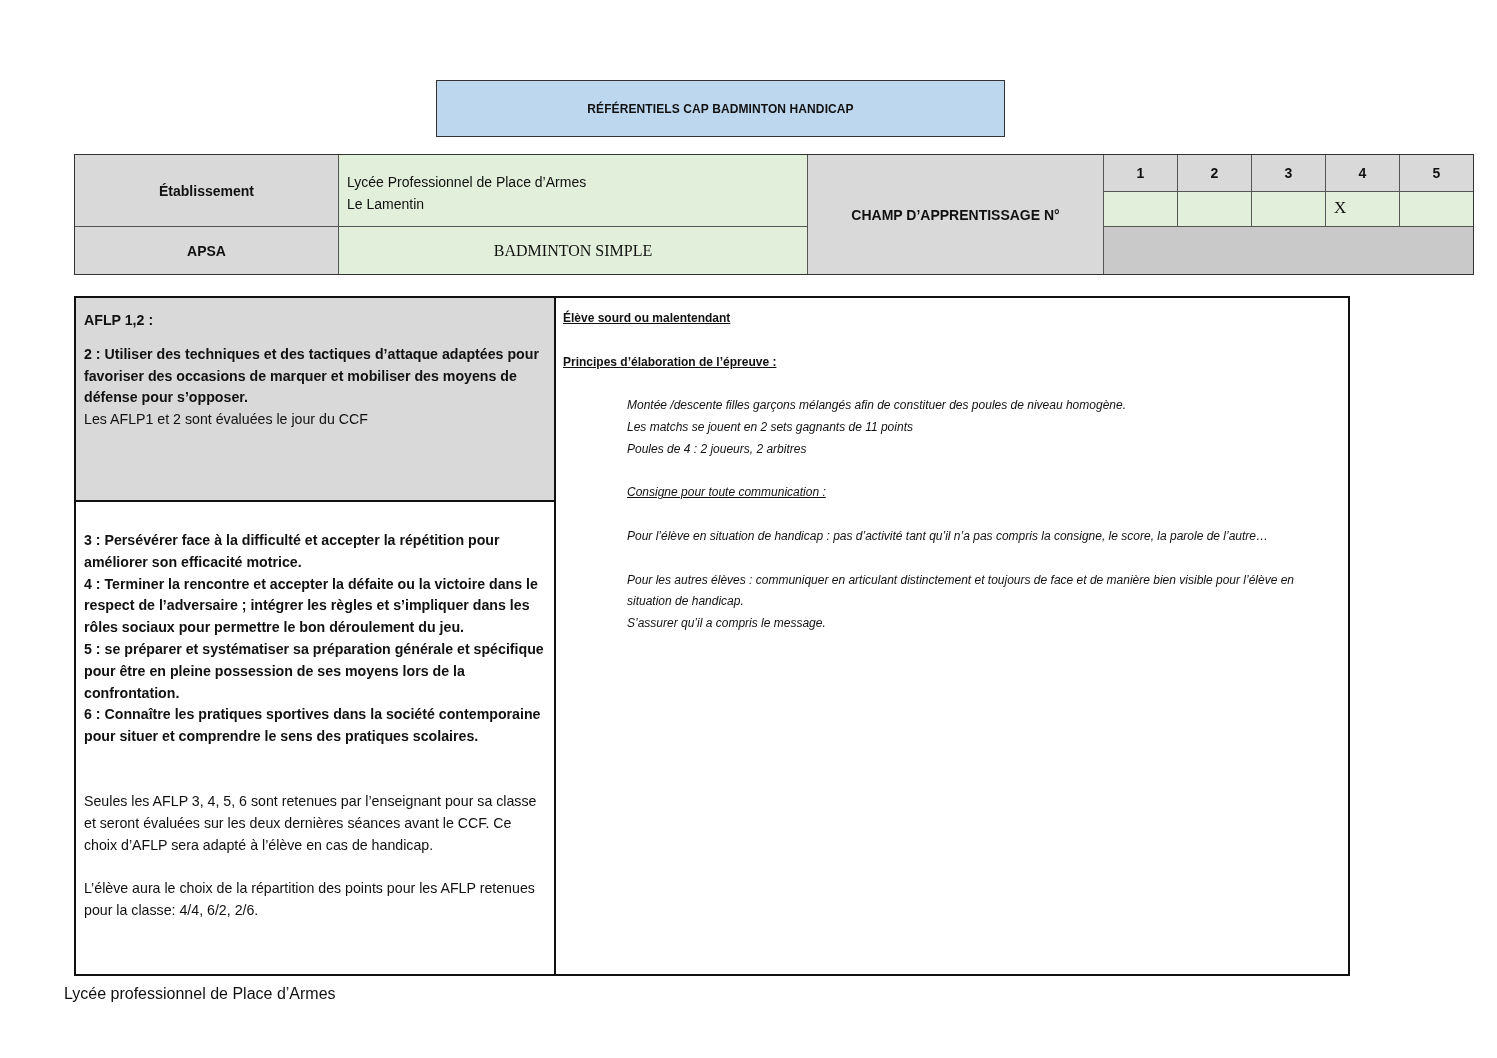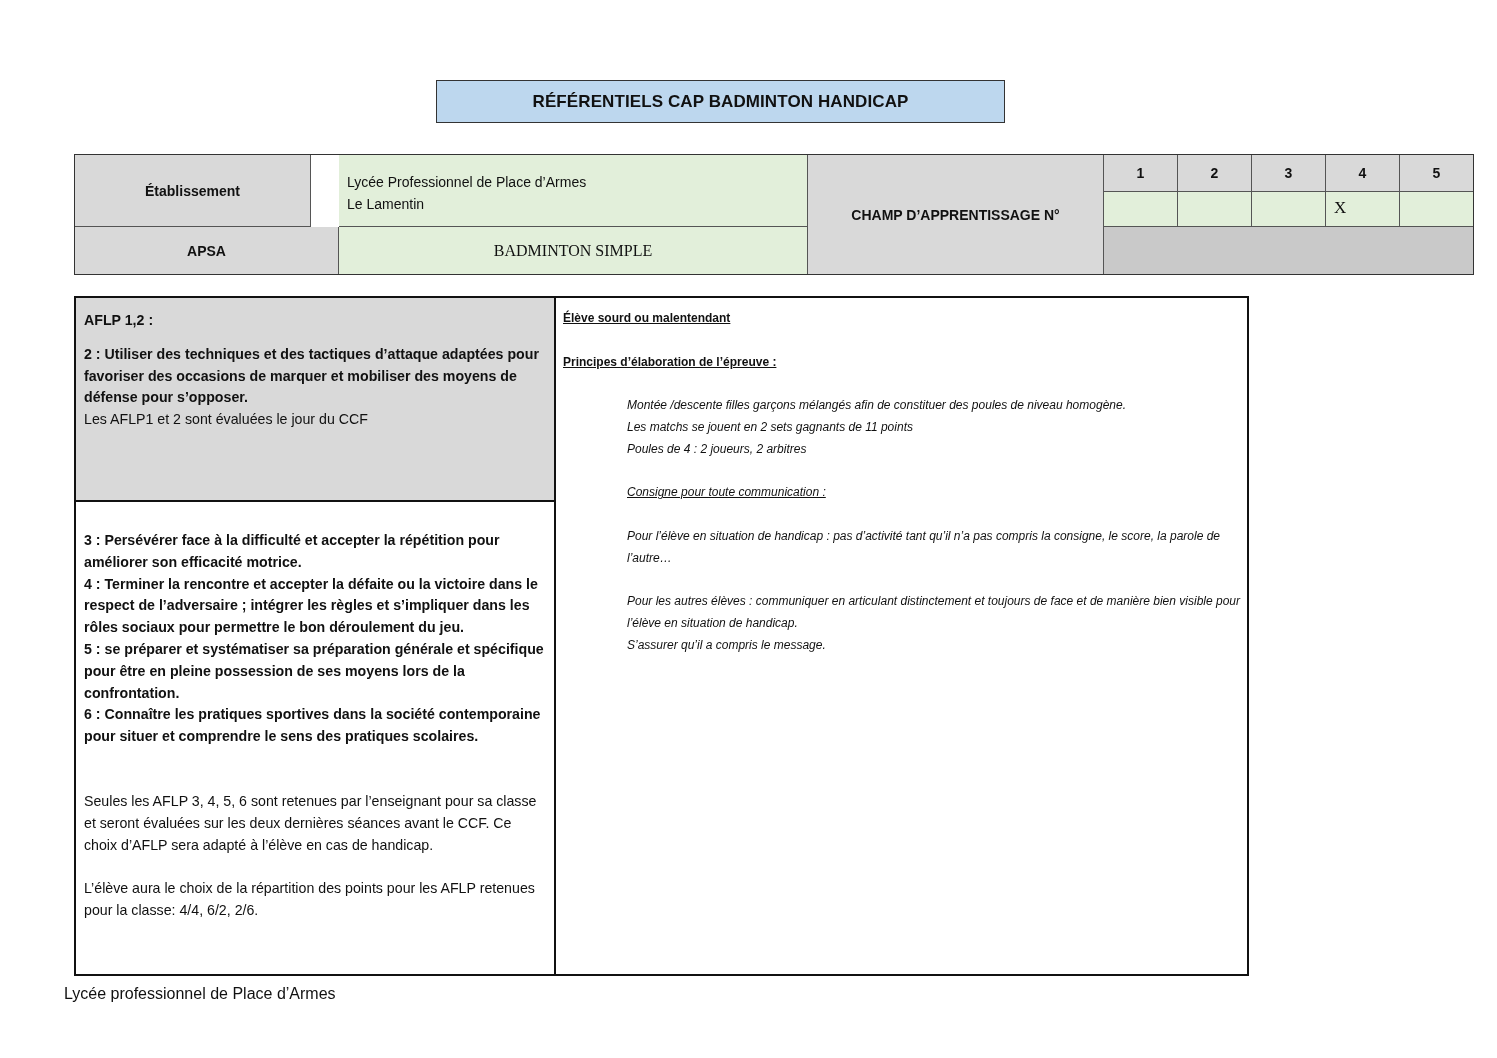--- a/index.html
+++ b/index.html
@@ -1,39 +1,39 @@
 <!DOCTYPE html>
 <html><head>
 <meta charset="utf-8">
 <style>
   html, body { margin: 0; padding: 0; background: #ffffff; }
   body { width: 1497px; height: 1058px; position: relative; overflow: hidden;
          font-family: "Liberation Sans", sans-serif; color: #111; }
   .abs { position: absolute; box-sizing: border-box; }
 
   
-  .title-box { left: 436px; top: 80px; width: 569px; height: 43px;
+  .title-box { left: 436px; top: 80px; width: 569px; height: 57px;
     background: #bdd7ee; border: 1.5px solid #333; display: flex;
     align-items: center; justify-content: center;
-    font-weight: bold; font-size: 17px; letter-spacing: 0.1px; }
+    font-weight: bold; font-size: 12px; letter-spacing: 0.1px; }
 
   
   .hdr { left: 74px; top: 154px; width: 1400px; height: 121px;
     border: 1.5px solid #333; }
   .cell { position: absolute; box-sizing: border-box; border-right: 1px solid #555;
     border-bottom: 1px solid #555; font-size: 14px; }
   .gray { background: #d9d9d9; }
   .green { background: #e2efda; }
   .dgray { background: #c9c9c9; }
   .center { display: flex; align-items: center; justify-content: center; }
   .bold { font-weight: bold; }
   .serif { font-family: "Liberation Serif", serif; }
 
   
-  .main { left: 74px; top: 296px; width: 1175px; height: 680px;
+  .main { left: 74px; top: 296px; width: 1276px; height: 680px;
     border: 2px solid #111; }
   .left-col { position: absolute; left: 0; top: 0; width: 480px; height: 100%;
     border-right: 2px solid #111; box-sizing: border-box; }
   .aflp12 { position: absolute; left: 0; top: 0; width: 100%; height: 204px;
     background: #d9d9d9; border-bottom: 2px solid #111; box-sizing: border-box;
     padding: 12px 8px 0 8px; font-size: 14.2px; line-height: 21.8px; }
   .aflp-rest { position: absolute; left: 0; top: 204px; width: 100%;
     padding: 10px 8px 0 8px; box-sizing: border-box; font-size: 14.2px; line-height: 21.8px; margin-top: 18px; }
   .right-col { position: absolute; left: 480px; top: 0; right: 0; height: 100%;
     padding: 10px 7px; box-sizing: border-box; font-size: 12px; line-height: 21.8px; }
@@ -43,21 +43,21 @@
   .gap { height: 21.8px; }
 
   .footer { left: 64px; top: 985px; font-size: 16px; }
 </style>
 </head>
 <body>
 
 <div class="abs title-box">RÉFÉRENTIELS  CAP BADMINTON HANDICAP</div>
 
 <div class="abs hdr">
-  <div class="cell gray center bold" style="left:0;top:0;width:236px;height:72px;">Établissement</div>
+  <div class="cell gray center bold" style="left:0;top:0;width:264px;height:72px;">Établissement</div>
   <div class="cell green" style="left:264px;top:0;width:469px;height:72px;padding:16px 0 0 8px;line-height:22px;">
     <div>Lycée Professionnel de Place d’Armes</div>
     <div>Le Lamentin</div>
   </div>
   <div class="cell green center serif" style="left:264px;top:72px;width:469px;height:47px;border-bottom:none;font-size:16px;">BADMINTON SIMPLE</div>
   <div class="cell gray center bold" style="left:0;top:72px;width:264px;height:47px;border-bottom:none;">APSA</div>
   <div class="cell gray center bold" style="left:733px;top:0;width:296px;height:119px;border-bottom:none;">CHAMP D’APPRENTISSAGE N°</div>
 
   <div class="cell gray center bold" style="left:1029px;top:0;width:74px;height:37px;">1</div>
   <div class="cell gray center bold" style="left:1103px;top:0;width:74px;height:37px;">2</div>

